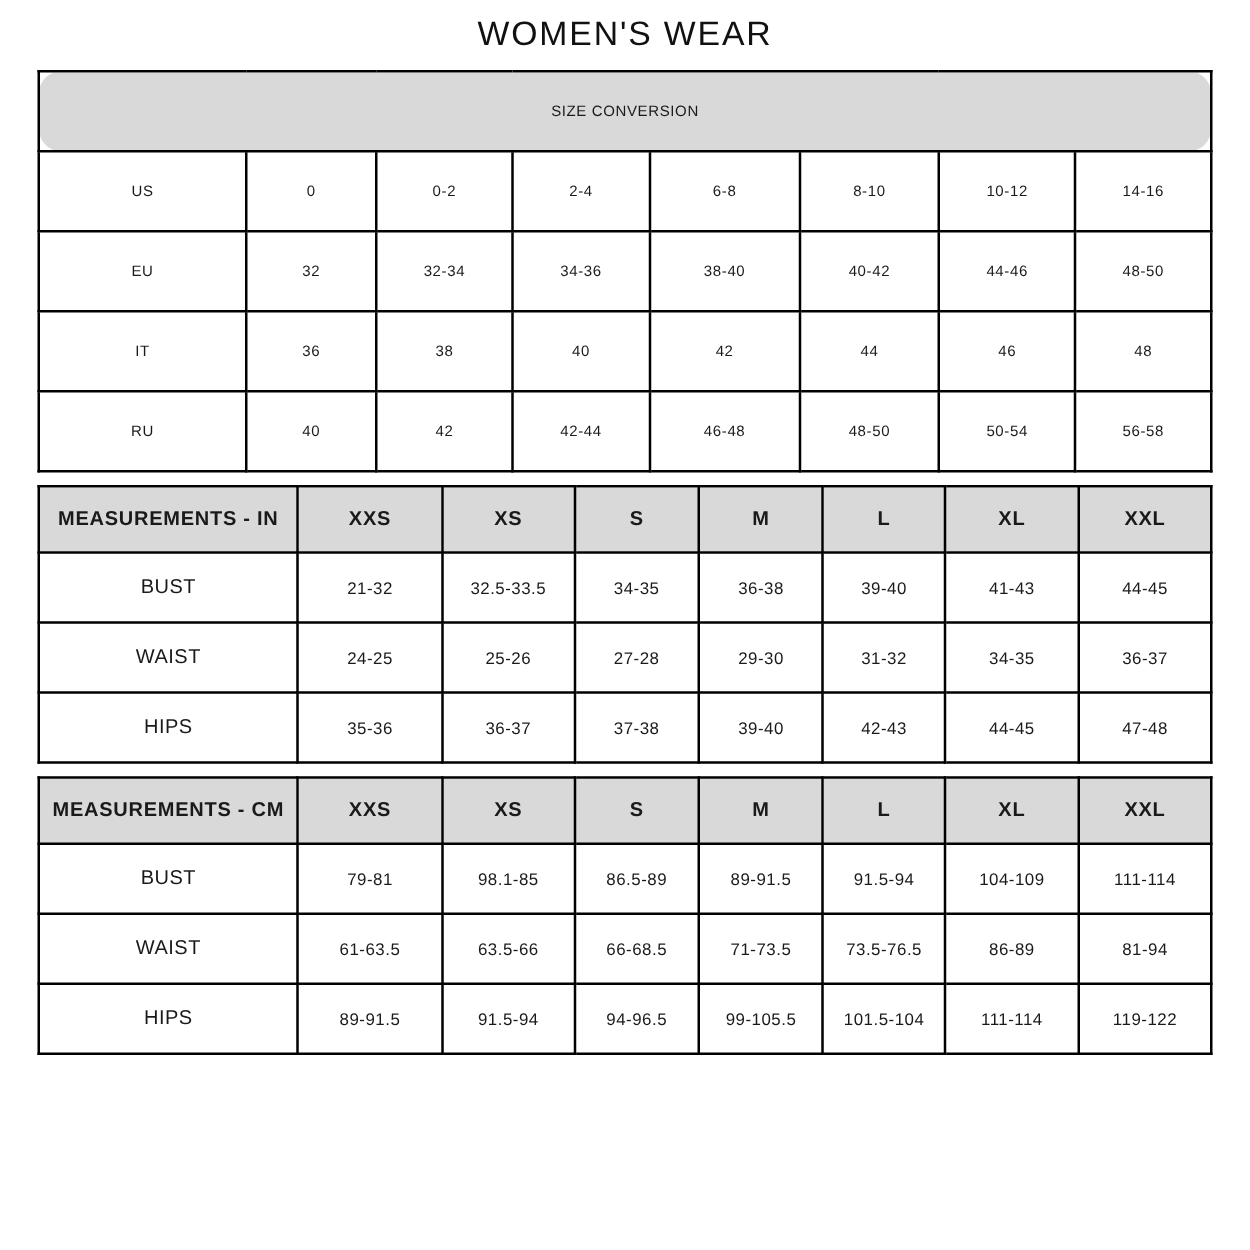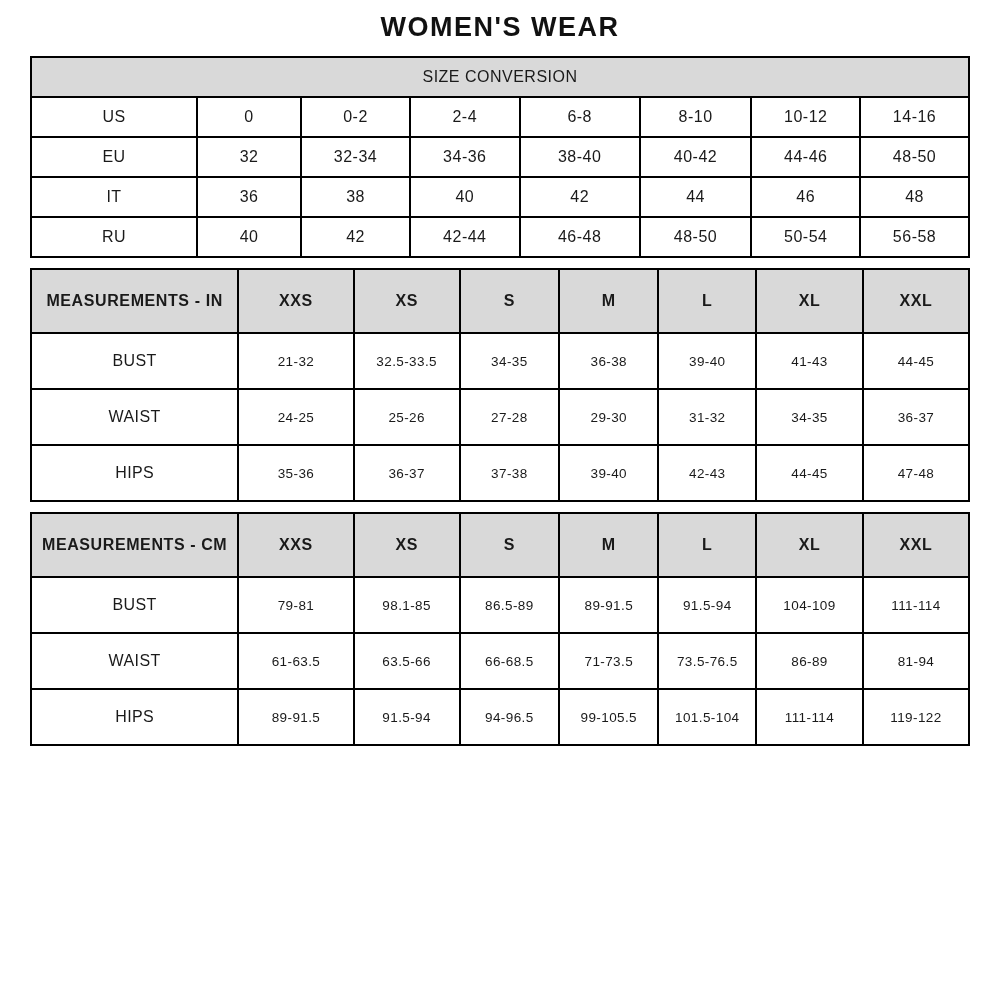--- a/index.html
+++ b/index.html
@@ -11,21 +11,21 @@
     color: #1a1a1a;
   }
   .sheet {
     width: 1000px;
     height: 1000px;
     padding: 12px 30px 14px 30px;
   }
   .page-title {
     text-align: center;
     font-size: 27px;
-    font-weight: 700;
+    font-weight: 400;
     letter-spacing: 1.5px;
     margin-bottom: 13px;
     color: #111111;
   }
   table.grid {
     width: 100%;
     border-collapse: collapse;
     table-layout: fixed;
     border: 2px solid #000000;
     margin-bottom: 10px;
@@ -38,27 +38,27 @@
     overflow: hidden;
     white-space: nowrap;
   }
   .merged-header {
     background: #d9d9d9;
     font-weight: 700;
     font-size: 17px;
     letter-spacing: 0.8px;
     height: 52px;
   }
-  table.t1 td { height: 40px; font-size: 16px; font-weight: 500; letter-spacing: 0.5px; }
+  table.t1 td { height: 64px; font-size: 12px; font-weight: 500; letter-spacing: 0.5px; border-radius: 18px; }
   table.meas td { height: 56px; font-weight: 500; letter-spacing: 0.4px; }
   table.meas tr.hdr td {
     background: #d9d9d9;
     font-weight: 700;
     font-size: 16px;
-    height: 64px;
+    height: 53px;
     letter-spacing: 0.6px;
   }
   table.meas td.lbl { font-size: 16px; }
   table.meas td.val { font-size: 13.5px; }
 </style>
 </head>
 <body>
 
 <div class="sheet">
 

